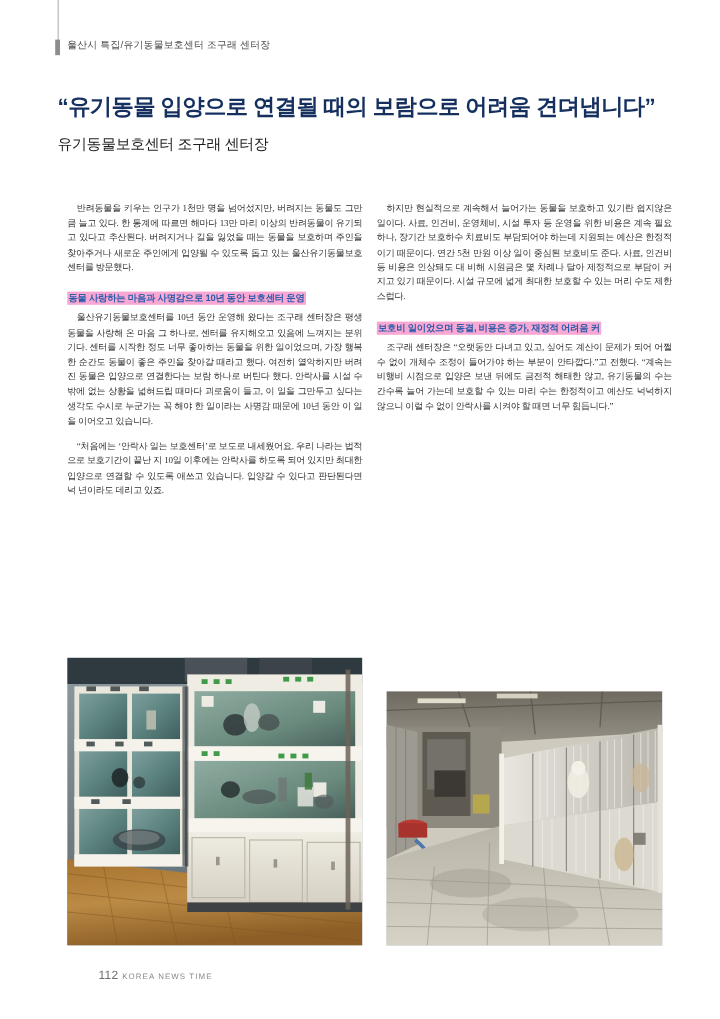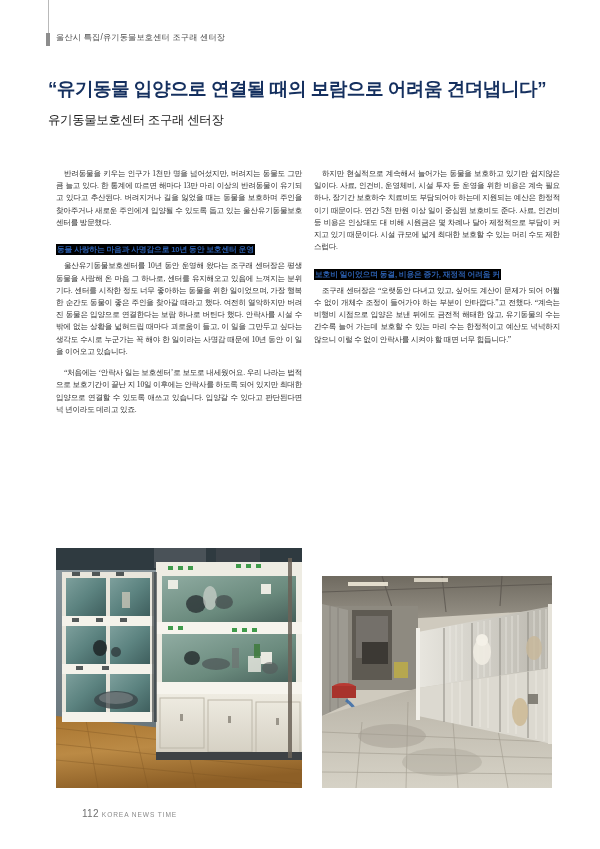--- a/index.html
+++ b/index.html
@@ -97,21 +97,21 @@
   }
   p.body.noindent { text-indent: 0; }
 
   h3.section {
     margin: 4px 0 5px 0;
     font-family: "Liberation Sans", sans-serif;
     font-size: 7.8px;
     font-weight: bold;
     color: #2a5caa;
     letter-spacing: -0.2px;
-    background: #000000;
+    background: #f9a8d4;
     display: inline-block;
     padding: 0 1px;
     line-height: 1.45;
   }
 
   
   .photo {
     position: absolute;
     overflow: hidden;
     background: #cfcfcf;

